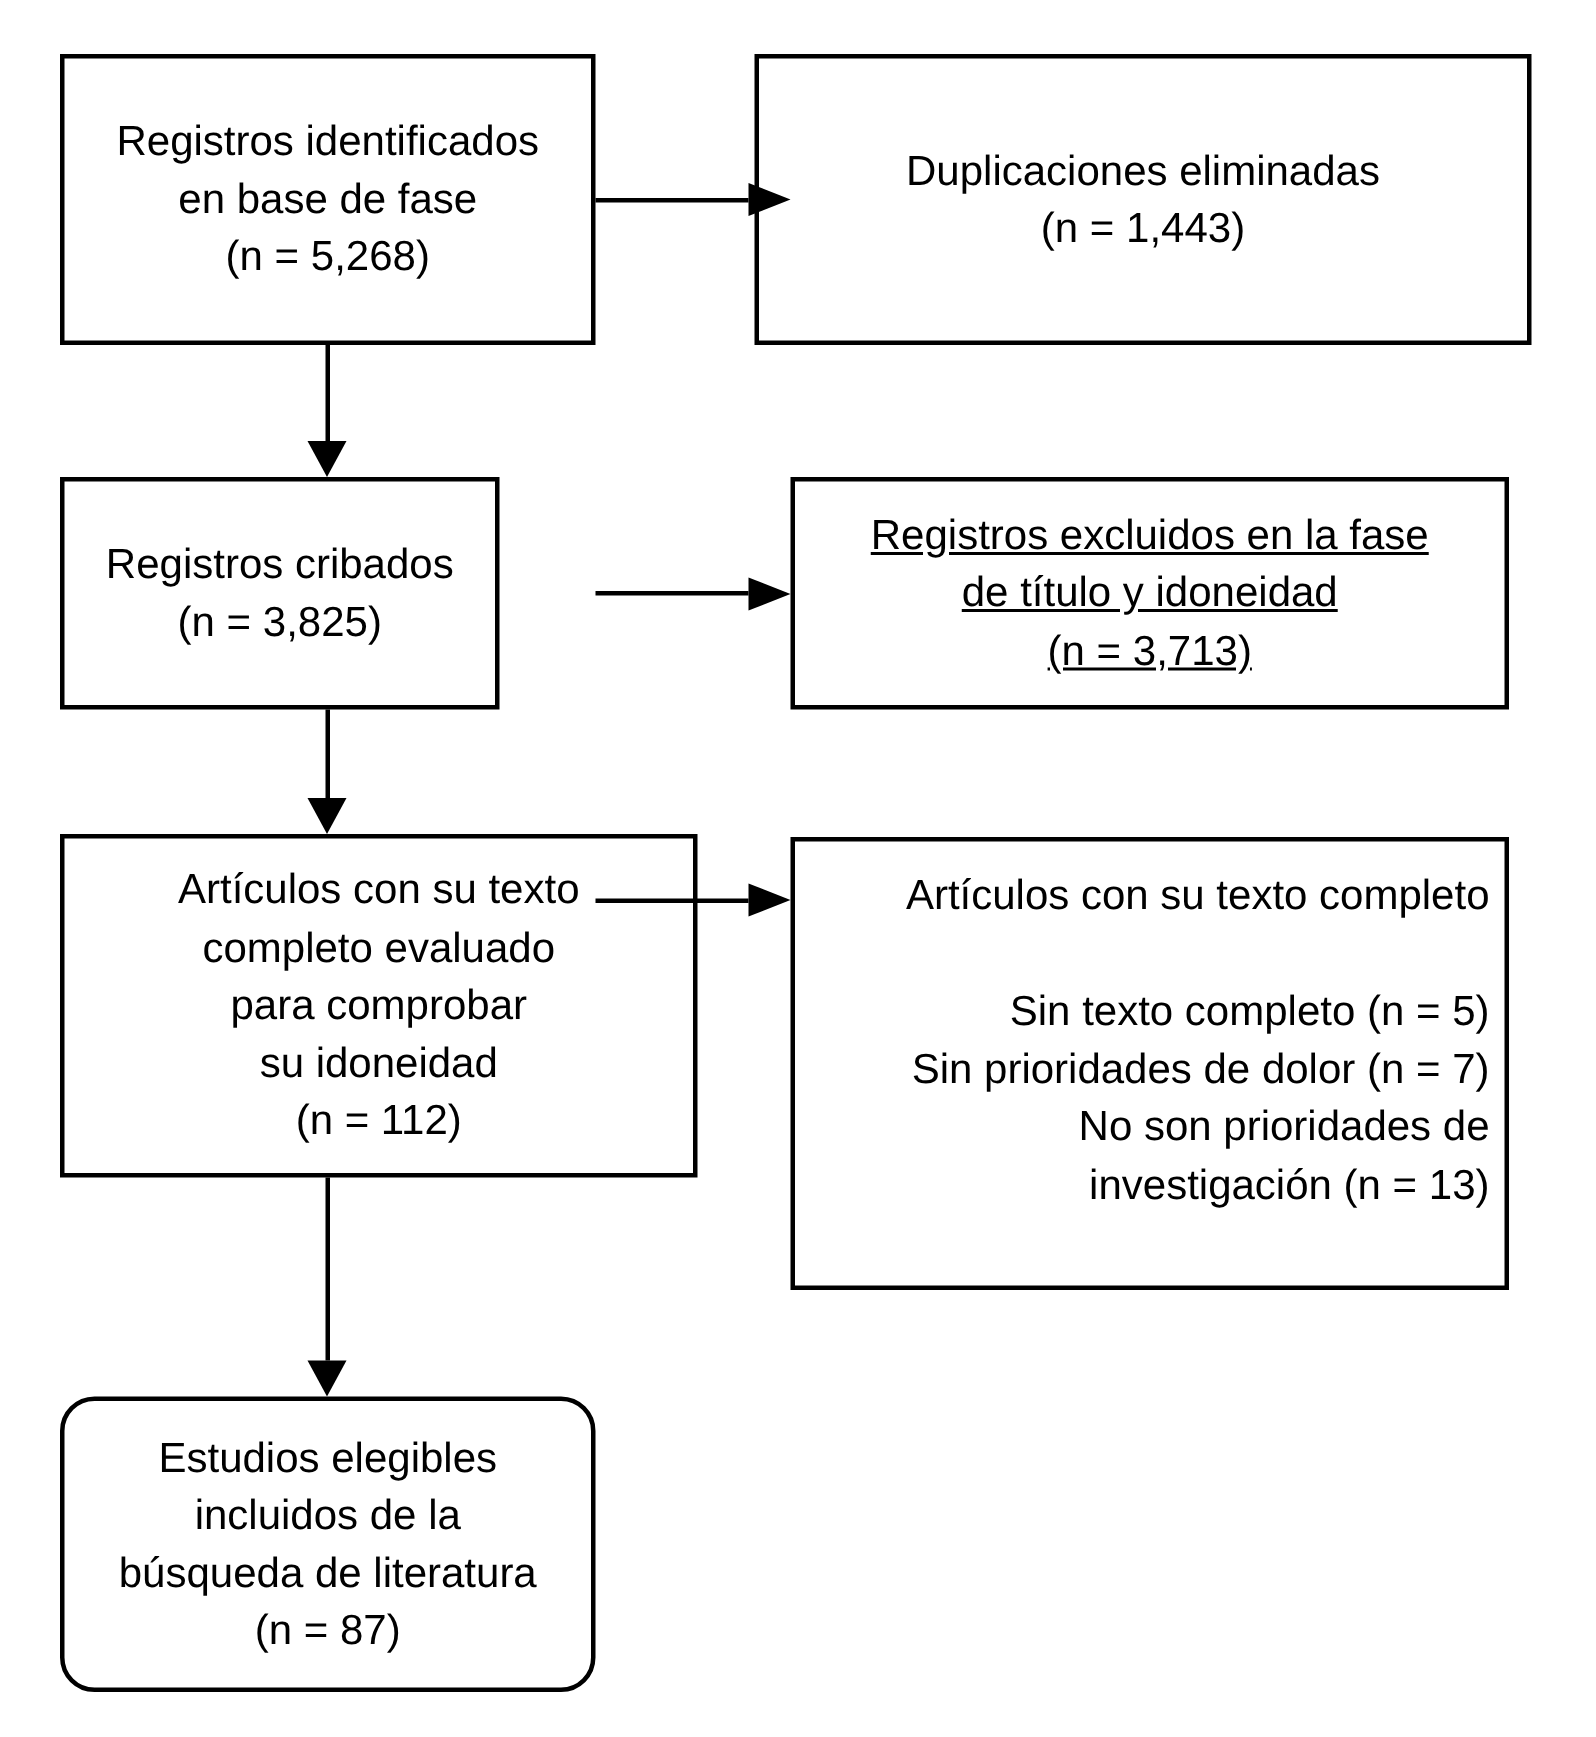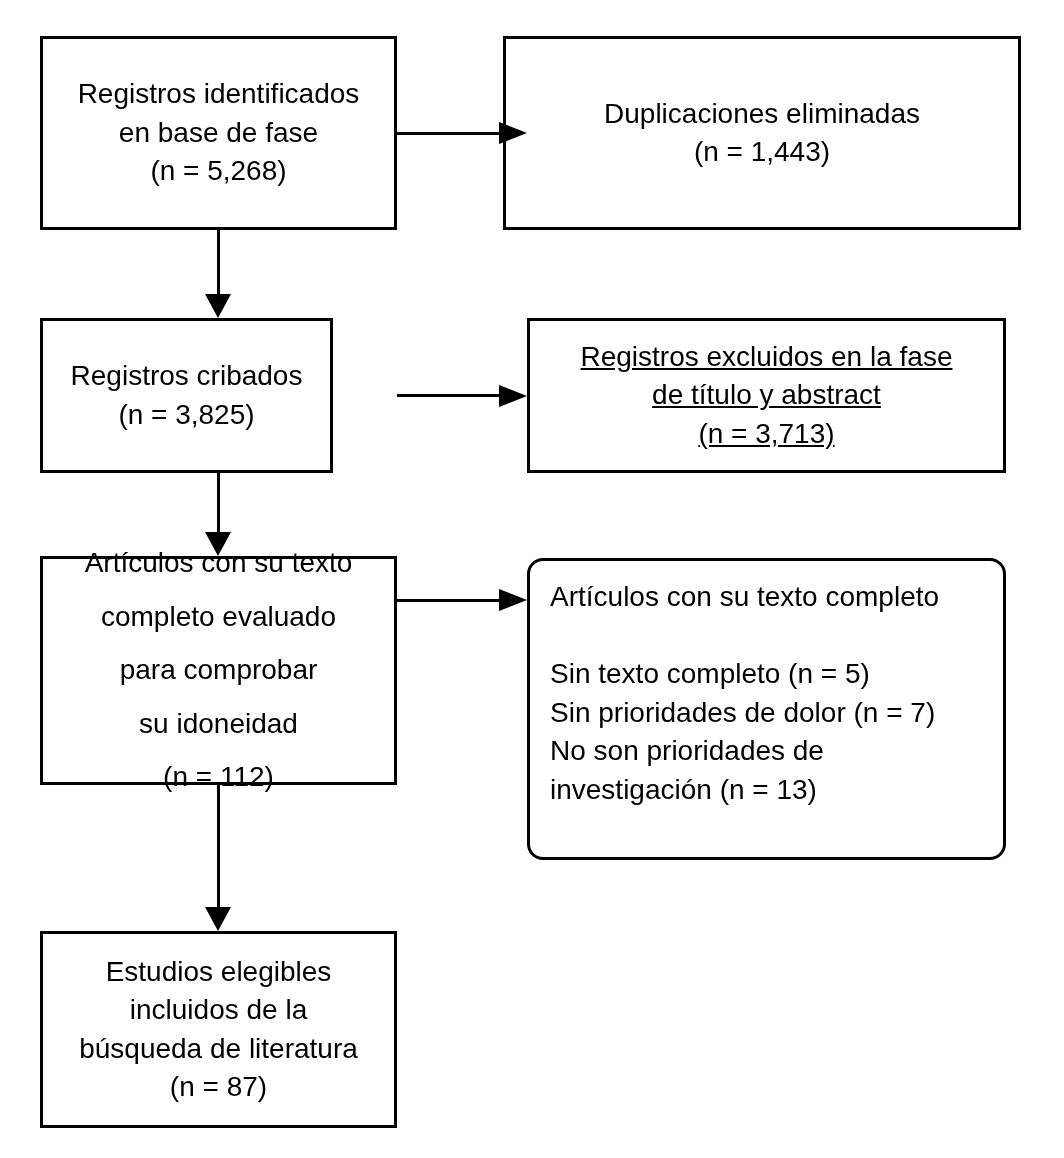--- a/index.html
+++ b/index.html
@@ -24,30 +24,29 @@
     text-align: center;
     font-size: 28px;
     line-height: 38.5px;
   }
   .tline { min-height: 38.5px; white-space: nowrap; }
 
   #box-identified        { left: 40px;  top: 36px;  width: 357px; height: 194px; }
   #box-duplicates        { left: 503px; top: 36px;  width: 518px; height: 194px; }
   #box-screened          { left: 40px;  top: 318px; width: 293px; height: 155px; }
   #box-excluded-title    { left: 527px; top: 318px; width: 479px; height: 155px; text-decoration: underline; }
-  #box-fulltext          { left: 40px;  top: 556px; width: 357px; height: 229px; gap: 15px; }
+  #box-fulltext          { left: 40px;  top: 556px; width: 425px; height: 229px; }
   #box-fulltext-excluded {
     left: 527px; top: 558px; width: 479px; height: 302px;
     justify-content: flex-start;
-    align-items: flex-start;
+    align-items: flex-end;
     text-align: left;
     padding: 17px 10px 0 20px;
-    border-radius: 16px;
   }
-  #box-included          { left: 40px;  top: 931px; width: 357px; height: 197px; }
+  #box-included          { left: 40px;  top: 931px; width: 357px; height: 197px; border-radius: 23px; }
 
   .hline { position: absolute; height: 3px; background: #000000; }
   .vline { position: absolute; width: 3px;  background: #000000; }
   .head-right {
     position: absolute; width: 0; height: 0;
     border-top: 11px solid transparent;
     border-bottom: 11px solid transparent;
     border-left: 28px solid #000000;
   }
   .head-down {
@@ -87,21 +86,21 @@
     <div class="tline">(n = 1,443)</div>
   </div>
 
   <div class="fbox" id="box-screened">
     <div class="tline">Registros cribados</div>
     <div class="tline">(n = 3,825)</div>
   </div>
 
   <div class="fbox" id="box-excluded-title">
     <div class="tline">Registros excluidos en la fase</div>
-    <div class="tline">de título y abstract</div>
+    <div class="tline">de título y idoneidad</div>
     <div class="tline">(n = 3,713)</div>
   </div>
 
   <div class="fbox" id="box-fulltext">
     <div class="tline">Artículos con su texto</div>
     <div class="tline">completo evaluado</div>
     <div class="tline">para comprobar</div>
     <div class="tline">su idoneidad</div>
     <div class="tline">(n = 112)</div>
   </div>

